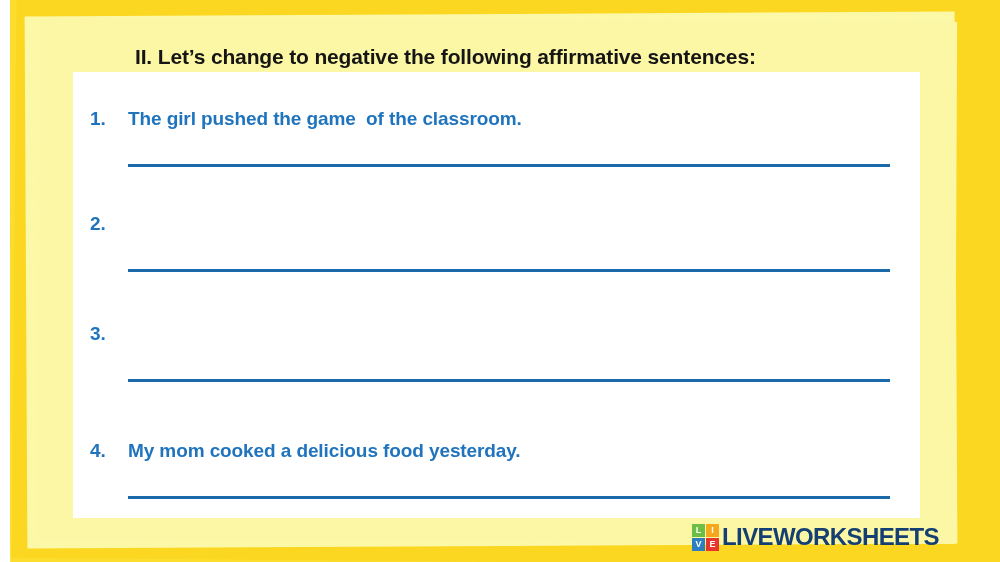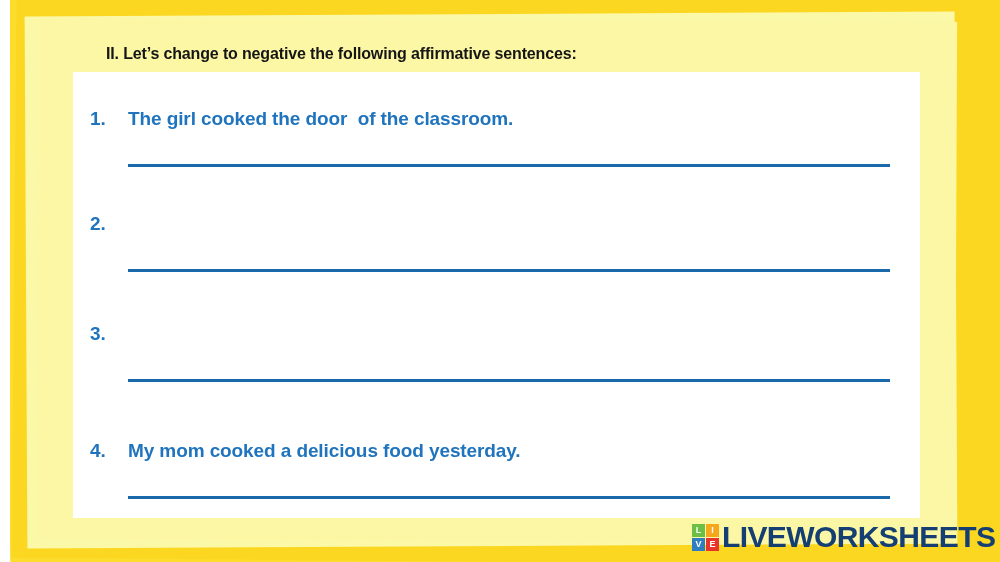--- a/index.html
+++ b/index.html
@@ -72,24 +72,24 @@
     left: 0;
     top: 0;
     width: 10px;
     height: 562px;
     background: #ffffff;
   }
 
   
   .heading {
     position: absolute;
-    left: 106px;
+    left: 135px;
     top: 45px;
     width: 800px;
-    font-size: 16px;
+    font-size: 21px;
     font-weight: bold;
     color: #151515;
     letter-spacing: -0.15px;
     white-space: nowrap;
   }
 
   
   .card {
     position: absolute;
     left: 73px;
@@ -165,21 +165,21 @@
     font-size: 9px;
     font-weight: bold;
     color: #ffffff;
     line-height: 1;
   }
   .logo-cell.c-l { background: #6cbe45; }
   .logo-cell.c-i { background: #f6a81c; }
   .logo-cell.c-v { background: #2e7fc1; }
   .logo-cell.c-e { background: #e8352b; }
   .logo-word {
-    font-size: 30px;
+    font-size: 24px;
     font-weight: bold;
     color: #153f73;
     letter-spacing: -0.6px;
     line-height: 1;
   }
 </style>
 </head>
 <body>
 
 <div id="worksheet">
@@ -191,21 +191,21 @@
   <div class="edge-left-white"></div>
 
   <div class="heading">II. Let’s change to negative the following affirmative sentences:</div>
 
   <div class="card">
     <div class="q-list">
 
       <div class="q-item" style="top:36px;">
         <div class="q-row">
           <span class="q-num">1.</span>
-          <span class="q-text">The girl cooked the door  of the classroom.</span>
+          <span class="q-text">The girl pushed the game  of the classroom.</span>
         </div>
         <div class="q-line" style="top:56px;"></div>
       </div>
 
       <div class="q-item" style="top:141px;">
         <div class="q-row">
           <span class="q-num">2.</span>
         </div>
         <div class="q-line" style="top:56px;"></div>
       </div>

